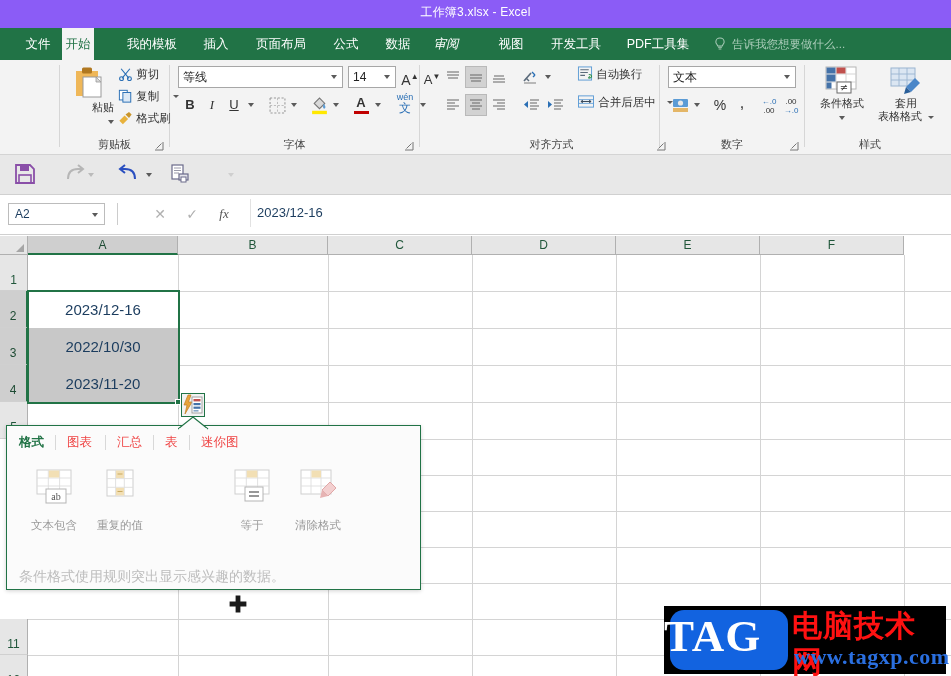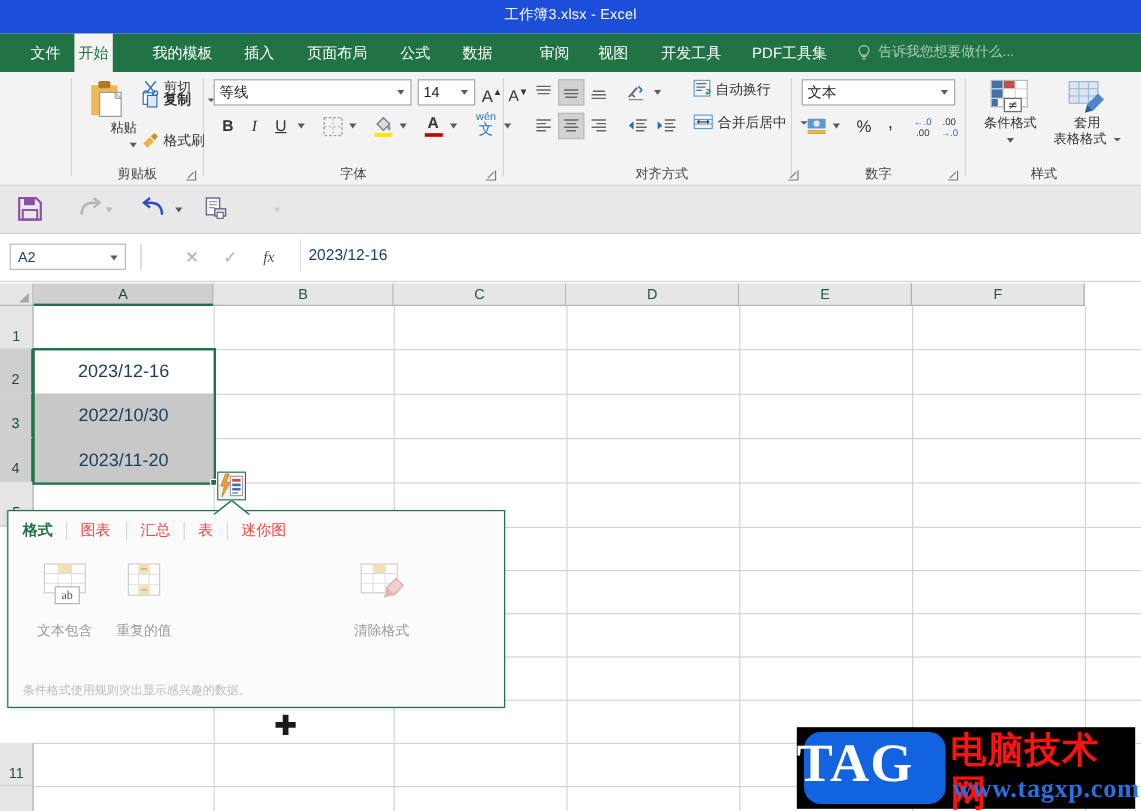--- a/index.html
+++ b/index.html
@@ -8,21 +8,21 @@
     font-family: "Liberation Sans", "DejaVu Sans", sans-serif;
     font-size: 12px;
     background:#ffffff;
     -webkit-font-smoothing: antialiased;
   }
   .app { position:relative; width:951px; height:676px; }
 
   
   .titlebar {
     position:absolute; left:0; top:0; width:951px; height:28px;
-    background:#1d4ed8;
+    background:#8b5cf6;
   }
   .title-text {
     position:absolute; left:0; top:4px; width:951px; text-align:center;
     color:#ffffff; font-size:12px; letter-spacing:.2px;
   }
 
   
   .tabstrip {
     position:absolute; left:0; top:28px; width:951px; height:32px;
     background:#217346;
@@ -167,21 +167,21 @@
     font-size:12.5px; color:#ef4444; cursor:default; white-space:nowrap;
   }
   .qa-tab.active { color:#217346; font-weight:bold; }
   .qa-tabsep { position:absolute; top:9px; width:1px; height:15px; background:#d8d8d8; }
   .qa-item { position:absolute; top:470px; width:66px; text-align:center; cursor:default; }
   .qa-item-label {
     position:absolute; top:50px; width:100%; text-align:center;
     font-size:11.5px; color:#9a9a9a; white-space:nowrap;
   }
   .qa-desc {
-    position:absolute; left:12px; top:142px; font-size:10px; color:#bdbdbd;
+    position:absolute; left:12px; top:142px; font-size:14px; color:#bdbdbd;
     white-space:nowrap;
   }
 
   
   .wm { position:absolute; left:664px; top:606px; width:282px; height:68px;
         background:#000000; z-index:60; }
   .wm-badge { position:absolute; left:6px; top:4px; width:118px; height:60px;
         background:#1263e0; border-radius:14px; }
   .wm-tag { position:absolute; left:0; top:4px; width:118px; text-align:left;
         color:#fff; font-family:"Liberation Serif", serif; font-weight:bold;
@@ -203,21 +203,21 @@
   </div>
 
   <div class="tabstrip" id="tabstrip">
       <div class="tab" style="left: 14px; width: 48px;">文件</div>
       <div class="tab active" style="left: 62px; width: 32px;">开始</div>
       <div class="tab" style="left: 114px; width: 76px;">我的模板</div>
       <div class="tab" style="left: 190px; width: 52px;">插入</div>
       <div class="tab" style="left: 242px; width: 78px;">页面布局</div>
       <div class="tab" style="left: 320px; width: 52px;">公式</div>
       <div class="tab" style="left: 372px; width: 52px;">数据</div>
-      <div class="tab" style="left: 436px; width: 52px;">审阅</div>
+      <div class="tab" style="left: 420px; width: 52px; font-style: italic;">审阅</div>
       <div class="tab" style="left: 485px; width: 52px;">视图</div>
       <div class="tab" style="left: 537px; width: 78px;">开发工具</div>
       <div class="tab" style="left: 615px; width: 86px;">PDF工具集</div>
       <svg width="13" height="15" viewBox="0 0 13 15" class="bulb" style="left: 714px;">
         <path d="M6.5 1 C3.8 1 2 3 2 5.2 C2 7 3.6 8 4 9.6 H9 C9.4 8 11 7 11 5.2 C11 3 9.2 1 6.5 1 Z" fill="none" stroke="#a9cbb8" stroke-width="1.1"></path>
         <path d="M4.4 11 H8.6 M5 13 H8" stroke="#a9cbb8" stroke-width="1.1"></path>
       </svg>
       <div class="tellme" style="left: 732px;">告诉我您想要做什么...</div>
     </div>
 
@@ -244,21 +244,21 @@
 
       <div class="btn-small" style="left:58px; top:6px;">
         <svg width="15" height="14" viewBox="0 0 16 16" style="vertical-align:-3px">
           <path d="M3 2 L12 13 M13 2 L4 13" stroke="#2a6fb5" stroke-width="1.3" fill="none"></path>
           <circle cx="3.5" cy="13.3" r="2.2" fill="none" stroke="#2a6fb5" stroke-width="1.3"></circle>
           <circle cx="12.5" cy="13.3" r="2.2" fill="none" stroke="#2a6fb5" stroke-width="1.3"></circle>
         </svg>
         <span>剪切</span>
       </div>
 
-      <div class="btn-small" style="left:58px; top:16px;font-weight:bold;">
+      <div class="btn-small" style="left:58px; top:28px;">
         <svg width="15" height="14" viewBox="0 0 16 16" style="vertical-align:-3px">
           <rect x="1" y="1.5" width="9" height="11" fill="#fff" stroke="#2a6fb5" stroke-width="1.1"></rect>
           <rect x="5" y="4" width="9" height="11" fill="#dce9f6" stroke="#2a6fb5" stroke-width="1.1"></rect>
         </svg>
         <span>复制</span>
         <i class="caret sm" style="margin-left:11px"></i>
       </div>
 
       <div class="btn-small" style="left:58px; top:50px;">
         <svg width="15" height="14" viewBox="0 0 16 16" style="vertical-align:-3px">
@@ -653,20 +653,30 @@
         <rect x="9" y="2" width="26" height="26" fill="#fff" stroke="#cfcfcf" stroke-width="1"></rect>
         <path d="M17.6 2 V28 M26.3 2 V28 M9 10.6 H35 M9 19.3 H35" stroke="#dedede" stroke-width=".9"></path>
         <rect x="18" y="2.5" width="8" height="7.6" fill="#f2dfb4"></rect>
         <rect x="18" y="19.8" width="8" height="7.6" fill="#f2dfb4"></rect>
         <path d="M19.5 6 H24.5 M19.5 23.5 H24.5" stroke="#c9a95f" stroke-width="1.1"></path>
       </svg>
       <div class="qa-item-label">重复的值</div>
     </div>
 
 
+    <div class="qa-item" style="left:212px; top:42px;">
+      <svg width="44" height="40" viewBox="0 0 44 40" style="display:block;margin:0 auto;">
+        <rect x="5" y="2" width="34" height="24" fill="#fff" stroke="#cfcfcf" stroke-width="1"></rect>
+        <path d="M16.3 2 V26 M27.6 2 V26 M5 10 H39 M5 18 H39" stroke="#dedede" stroke-width=".9"></path>
+        <rect x="16.8" y="2.5" width="10.5" height="7" fill="#f2dfb4"></rect>
+        <rect x="15" y="19" width="18" height="14" fill="#fff" stroke="#b5b5b5" stroke-width="1"></rect>
+        <path d="M19 24 H29 M19 28 H29" stroke="#777" stroke-width="1.3"></path>
+      </svg>
+      <div class="qa-item-label">等于</div>
+    </div>
 
     <div class="qa-item" style="left:278px; top:42px;">
       <svg width="44" height="40" viewBox="0 0 44 40" style="display:block;margin:0 auto;">
         <rect x="5" y="2" width="30" height="24" fill="#fff" stroke="#cfcfcf" stroke-width="1"></rect>
         <path d="M15 2 V26 M25 2 V26 M5 10 H35 M5 18 H35" stroke="#dedede" stroke-width=".9"></path>
         <rect x="15.5" y="2.5" width="9.5" height="7" fill="#f2dfb4"></rect>
         <path d="M26 22 L34 14 L40 20 L32 28 Z" fill="#f3cfcf" stroke="#e0a7a7" stroke-width="1"></path>
         <path d="M26 22 L32 28 L24 30 Z" fill="#e6b3b3"></path>
       </svg>
       <div class="qa-item-label">清除格式</div>

